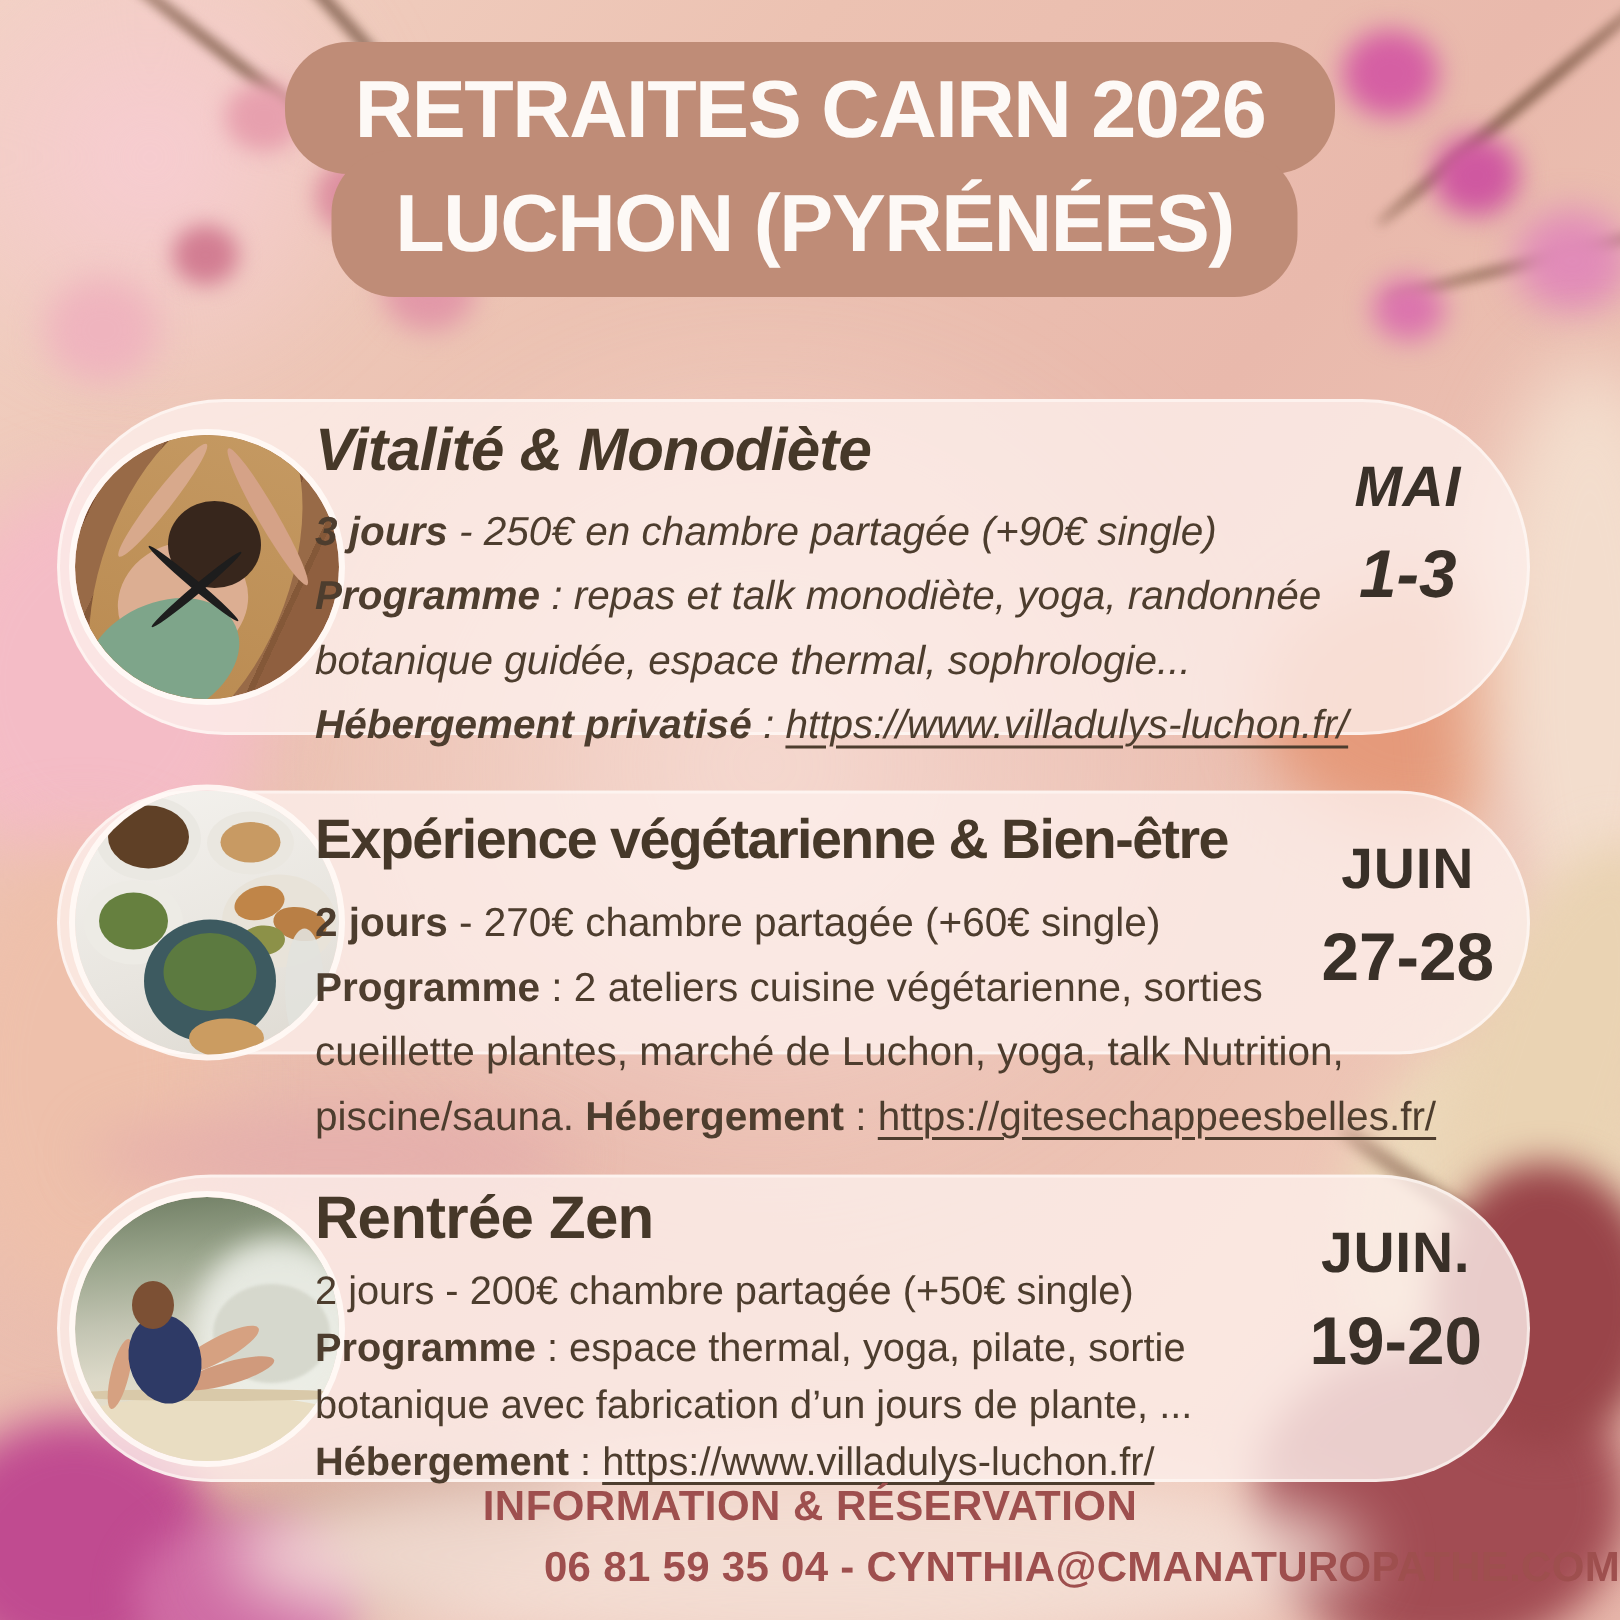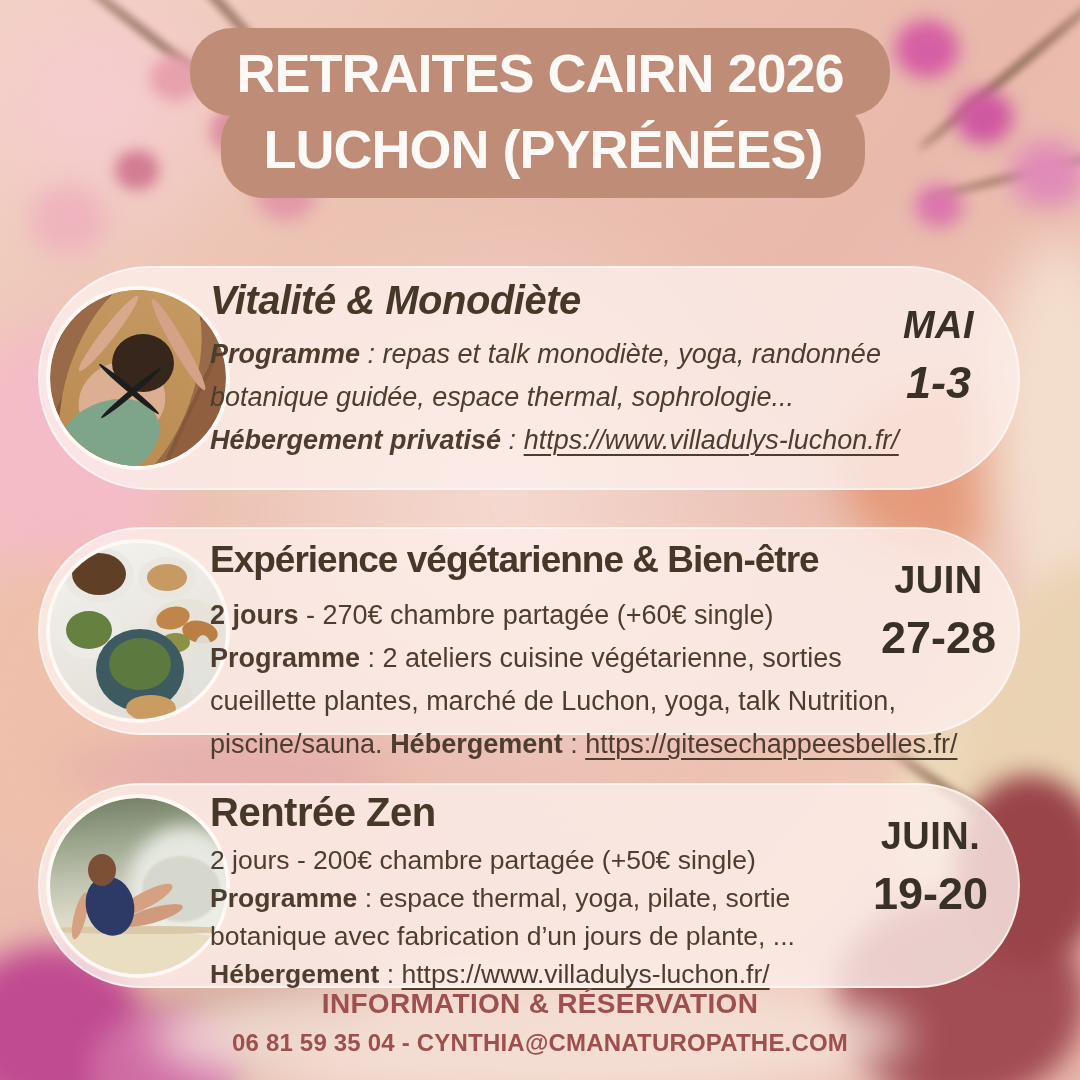--- a/index.html
+++ b/index.html
@@ -46,21 +46,21 @@
   .banner-r1{left:190px;top:28px;width:700px;height:88px;}
   .banner-r2{left:221px;top:100px;width:644px;height:98px;}
   .banner-text{position:absolute;width:100%;text-align:center;color:#fdf9f6;font-weight:bold;letter-spacing:-1px;font-size:54px;}
   .bt1{left:190px;width:700px;top:28px;line-height:90px;}
   .bt2{left:221px;width:644px;top:100px;line-height:98px;}
 
   
   .card{position:absolute;left:38px;width:982px;background:rgba(252,239,235,.8);
     border:2px solid rgba(255,251,249,.6);border-radius:118px;box-sizing:border-box;}
   .card1{top:266px;height:224px;font-style:italic;}
-  .card2{top:527px;height:208px;}
+  .card2{top:527px;height:176px;}
   .card3{top:783px;height:205px;}
   .content{position:absolute;left:170px;top:10px;width:740px;}
   .card3 .content{top:5px;}
   .card-title{margin:0 0 10px;font-size:40px;font-weight:bold;color:#463829;letter-spacing:-.5px;white-space:nowrap;}
   .card2 .card-title{font-size:37px;letter-spacing:-1px;margin-bottom:13px;}
   .card3 .card-title{margin-bottom:6px;}
   .line{margin:0;font-size:27px;line-height:43px;color:#4d3d2e;white-space:nowrap;}
   .card3 .line{font-size:26.5px;line-height:38px;}
   .b{font-weight:bold;}
   a.u{color:inherit;text-decoration:underline;text-decoration-thickness:2px;text-underline-offset:5px;cursor:pointer;}
@@ -107,21 +107,21 @@
   .p3-step{left:-8px;bottom:40px;width:200px;height:8px;border-radius:0;background:#d9c9a9;}
   .p3-hair{left:38px;top:56px;width:28px;height:32px;background:#7c5034;}
   .p3-arm{left:24px;top:94px;width:12px;height:48px;border-radius:6px;background:#d6a181;transform:rotate(14deg);}
   .p3-suit{left:36px;top:78px;width:48px;height:60px;border-radius:45%;background:#2e3a66;transform:rotate(-14deg);}
   .p3-leg1{left:64px;top:94px;width:62px;height:16px;border-radius:8px;background:#d6a181;transform:rotate(-28deg);}
   .p3-leg2{left:70px;top:110px;width:64px;height:15px;border-radius:8px;background:#d09a7c;transform:rotate(-16deg);}
 
   
   .footer{position:absolute;left:0;width:100%;top:988px;text-align:center;color:#9e4f4e;font-weight:bold;}
   .f1{font-size:28px;letter-spacing:.3px;}
-  .f2{font-size:24px;margin-top:9px;letter-spacing:.2px;}
+  .f2{font-size:28px;margin-top:9px;letter-spacing:.2px;text-align:right;}
 </style>
 </head>
 <body>
 
 <div class="stage">
 
   <div class="bg">
     <i class="b-light"></i>
     <i class="tl-petals"></i>
     <i class="tl-stem1"></i>
@@ -166,20 +166,21 @@
       <i class="p1-armL"></i>
       <i class="p1-armR"></i>
       <i class="p1-back"></i>
       <i class="p1-hair"></i>
       <i class="p1-top"></i>
       <i class="p1-strap1"></i>
       <i class="p1-strap2"></i>
     </div>
     <div class="content">
       <h2 class="card-title">Vitalité &amp; Monodiète</h2>
+      <p class="line"><span class="b">3 jours</span><span> - 250€ en chambre partagée (+90€ single)</span></p>
       <p class="line"><span class="b">Programme</span><span> : repas et talk monodiète, yoga, randonnée</span></p>
       <p class="line">botanique guidée, espace thermal, sophrologie...</p>
       <p class="line"><span class="b">Hébergement privatisé</span><span> : </span><a class="u">https://www.villadulys-luchon.fr/</a></p>
     </div>
     <div class="datecol">
       <div class="month">MAI</div>
       <div class="days">1-3</div>
     </div>
   </section>
 

